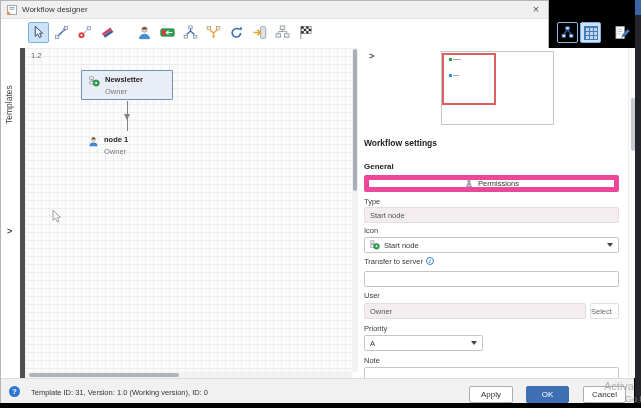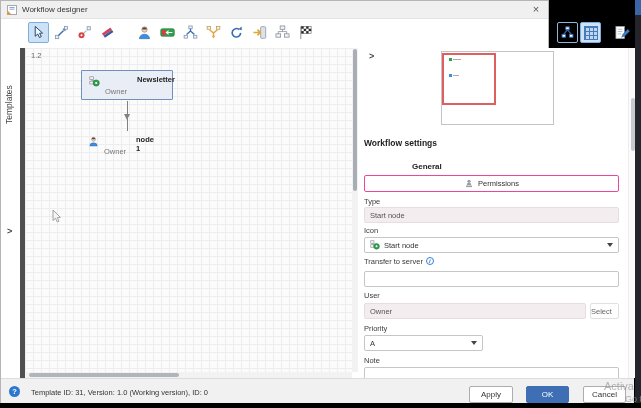--- a/index.html
+++ b/index.html
@@ -37,21 +37,21 @@
   
   .canvas { position:absolute; left:24px; top:47px; width:327px; height:330px; background:#fbfbfb;
       background-image:linear-gradient(#ededed 1px,transparent 1px),linear-gradient(90deg,#ededed 1px,transparent 1px);
       background-size:8px 8px; overflow:hidden; }
   .version { position:absolute; left:6px; top:3px; font-size:7.5px; color:#666; }
   .wfnode { position:absolute; display:block; }
   .node-selected { left:56px; top:22px; width:92px; height:30px; background:#e9eef6;
                    border:1px solid #7090be; border-radius:1px; }
   .node-plain { left:56px; top:83px; width:78px; height:30px; }
   .wfnode .nicon { position:absolute; left:7px; top:5px; }
-  .wfnode .ntitle { position:absolute; left:23px; top:4px; font-size:7.5px; font-weight:bold; color:#222;margin-left:32px; }
+  .wfnode .ntitle { position:absolute; left:23px; top:4px; font-size:7.5px; font-weight:bold; color:#222; }
   .wfnode .nsub { position:absolute; left:23px; top:16px; font-size:7.5px; color:#777; }
   .edge { position:absolute; left:102px; top:53px; width:1px; height:30px; background:#808080; }
   .edge-arrow { position:absolute; left:99px; top:66px; width:0; height:0;
                 border-left:3.5px solid transparent; border-right:3.5px solid transparent; border-top:6px solid #808080; }
   .ghost-cursor { position:absolute; left:26px; top:161px; }
   .c-vscroll { position:absolute; left:351px; top:47px; width:6px; height:324px; background:#f2f2f2; }
   .c-vscroll .thumb { position:absolute; left:1px; top:1px; width:4px; height:142px; background:#a9adb5; border-radius:2px; }
   .c-hscroll { position:absolute; left:24px; top:371px; width:327px; height:6px; background:#f2f2f2; }
   .c-hscroll .thumb { position:absolute; top:1px; left:4px; height:4px; width:150px; background:#b0b4bb; border-radius:2px; }
 
@@ -65,21 +65,21 @@
   .mini-line { width:8px; height:1px; background:#aaa; }
   .p-scroll { position:absolute; right:0; top:0; width:8px; height:330px; background:#fbfbfb; border-left:1px solid #ededed; }
   .p-scroll .thumb { position:absolute; left:2px; top:50px; width:4px; height:53px; background:#c6c9ce; border-radius:2px; }
 
   .p-h1 { position:absolute; left:6px; font-size:8.5px; font-weight:bold; color:#222; }
   .p-h2 { position:absolute; left:6px; font-size:8px; font-weight:bold; color:#222; }
   .p-label { position:absolute; left:6px; font-size:7.5px; color:#3a3a3a; }
   .field { position:absolute; left:6px; width:255px; height:16px; border:1px solid #c6c6c6; border-radius:2px;
            background:#fff; display:flex; align-items:center; font-size:7.5px; color:#333; padding:0 5px; }
   .field.readonly { background:#f3edf0; border-color:#e5dde2; color:#555; }
-  .btn-perm { position:absolute; left:6px; top:127px; width:255px; height:17px; border:1px solid #ec4899;
+  .btn-perm { position:absolute; left:6px; top:127px; width:255px; height:17px; border:5px solid #ec4899;
               border-radius:2px; background:#fff; display:flex; align-items:center; justify-content:center;
               gap:4px; font-size:7.5px; color:#333; }
   .caret { margin-left:auto; width:0; height:0; border-left:3px solid transparent;
            border-right:3px solid transparent; border-top:4px solid #444; }
   .info-badge { display:inline-block; width:8px; height:8px; border:1px solid #2f7fd6; border-radius:50%;
                 color:#2f7fd6; font-size:6px; line-height:7px; text-align:center; font-weight:bold;
                 vertical-align:top; margin-left:3px; font-style:italic; }
   .select-btn { position:absolute; left:232px; top:255px; width:29px; height:16px; border:1px solid #e0e0e0;
                 border-radius:2px; background:#fff; font-size:7.5px; color:#666;
                 display:flex; align-items:center; justify-content:flex-start; }
@@ -294,21 +294,21 @@
           <div class="mini-dot" style="background:#2fa14c;"></div>
             <div class="mini-line"></div>
         </div>
         <div class="mini-node" style="left:7px; top:22px;">
           <div class="mini-dot" style="background:#3c8ede;"></div>
             <div class="mini-line" style="width:6px;"></div>
         </div>
       </div>
 
       <div class="p-h1" style="top:90px;">Workflow settings</div>
-      <div class="p-h2" style="top:114px;margin-left:48px;">General</div>
+      <div class="p-h2" style="top:114px;">General</div>
 
       <button class="btn-perm">
         <svg width="10" height="10" viewBox="0 0 16 16">
           <circle cx="8" cy="3.6" r="2.6" fill="#9aa0a8"></circle>
           <path d="M5.4 6.2 h5.2 l1.2 3.6 h-7.6 z" fill="#9aa0a8"></path>
           <rect x="3.2" y="10.6" width="9.6" height="2.4" fill="#9aa0a8"></rect>
         </svg>
         <span>Permissions</span>
       </button>
 

